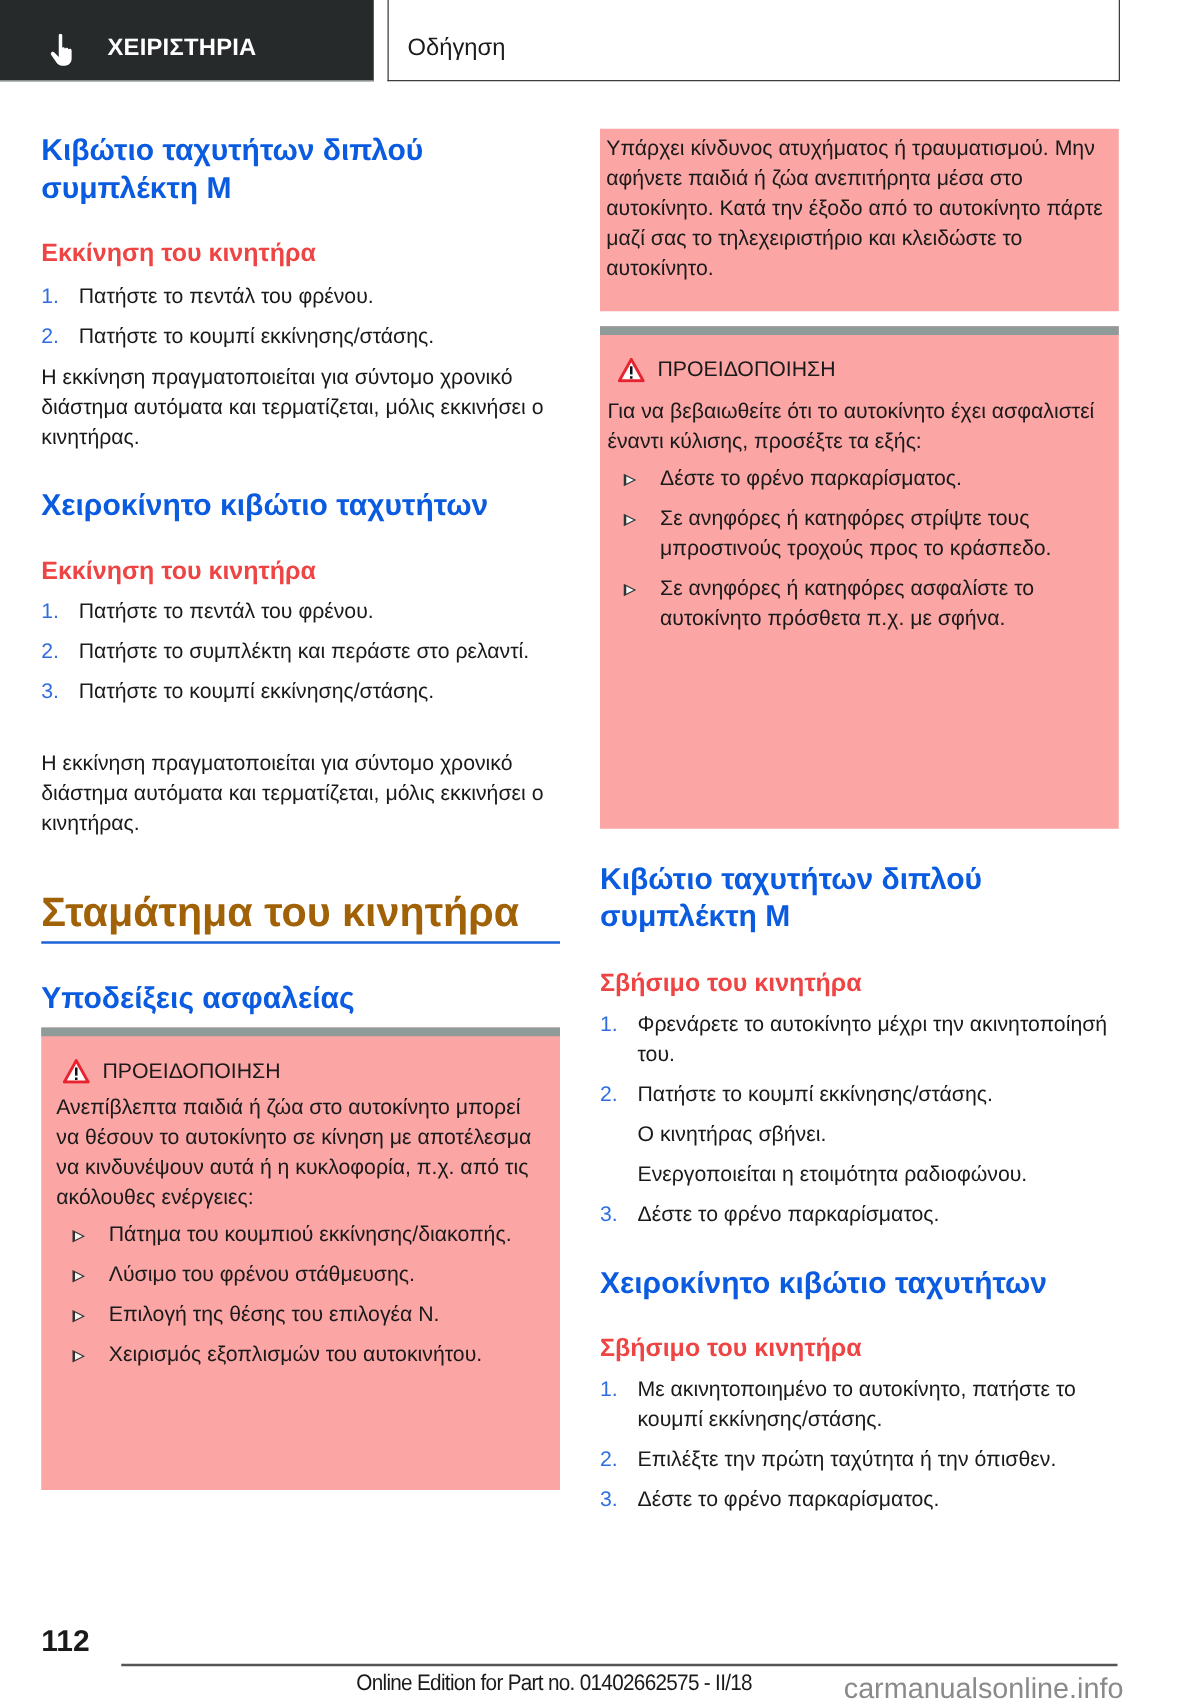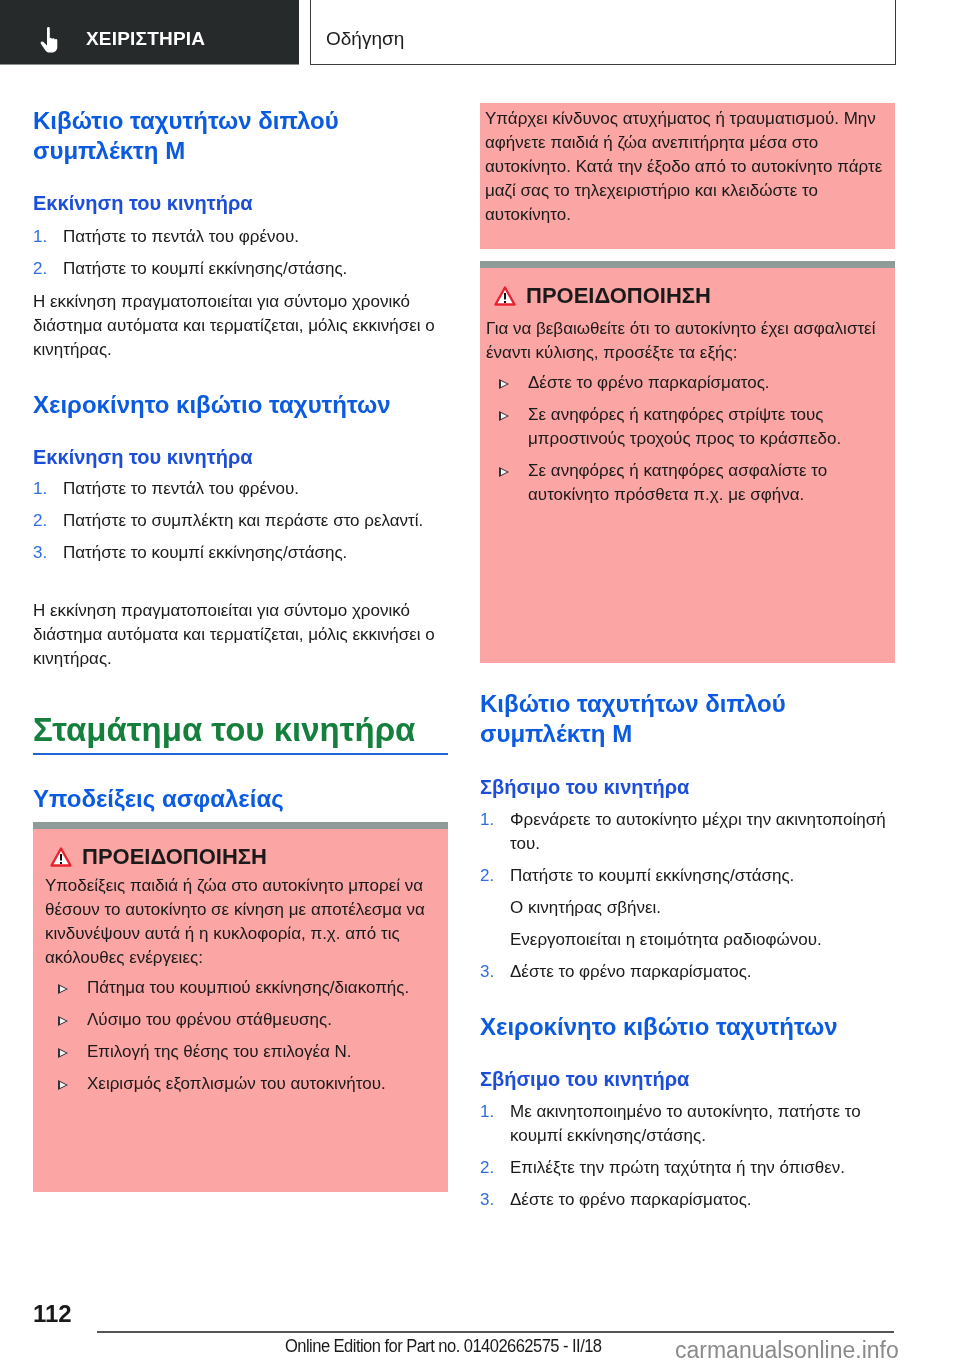--- a/index.html
+++ b/index.html
@@ -12,33 +12,33 @@
   .hdr-dark-title { position: absolute; left: 86px; top: 28px; color: #ffffff; font-weight: bold; font-size: 19px; letter-spacing: 0.2px; }
   .hdr-box { position: absolute; left: 310px; top: -2px; width: 586px; height: 67px; border: 1.5px solid #3a3d3e; border-top: none; background: #fff; }
   .hdr-box-title { position: absolute; left: 15px; top: 30px; font-size: 19px; color: #1c1c1c; }
 
   
   .col { position: absolute; top: 0; }
   .col-left { left: 33px; width: 415px; }
   .col-right { left: 480px; width: 415px; }
 
   .h1 { color: #0a5be0; font-weight: bold; font-size: 24px; line-height: 30px; }
-  .h1-big { color: #15803d; font-weight: bold; font-size: 33px; line-height: 40px; }
-  .h2 { color: #1d4ed8; font-weight: bold; font-size: 20px; line-height: 26px; }
+  .h1-big { color: #a16207; font-weight: bold; font-size: 33px; line-height: 40px; }
+  .h2 { color: #ef4444; font-weight: bold; font-size: 20px; line-height: 26px; }
   .rule-blue { height: 2px; background: #1f63d8; }
 
   .p { font-size: 17px; line-height: 24px; color: #1a1a1a; }
   .ol { list-style: none; }
   .ol li { position: relative; padding-left: 30px; font-size: 17px; line-height: 24px; margin-bottom: 8px; }
   .ol li .num { position: absolute; left: 0; top: 0; color: #2f6ee0; }
 
   .warn-box { background: #fca5a5; }
   .warn-bar { height: 7px; background: #8e9b99; }
   .warn-inner { padding: 15px 10px 8px 12px; }
-  .warn-head { display: flex; align-items: center; gap: 10px; font-weight: bold; font-size: 22px; height: 26px; margin-left: 5px; }
+  .warn-head { display: flex; align-items: center; gap: 10px; font-weight: normal; font-size: 17px; height: 26px; margin-left: 5px; }
   .warn-icon { width: 22px; height: 20px; }
   .ul { list-style: none; margin-top: 6px; }
   .ul li { position: relative; padding-left: 42px; font-size: 17px; line-height: 24px; margin-bottom: 8px; }
   .ul li .tri { position: absolute; left: 13px; top: 8px; width: 0; height: 0; border-left: 10px solid #333; border-top: 5.5px solid transparent; border-bottom: 5.5px solid transparent; }
   .ul li .tri::after { content: ""; position: absolute; left: -8.5px; top: -3.5px; border-left: 6.5px solid #f4f4f3; border-top: 3.5px solid transparent; border-bottom: 3.5px solid transparent; }
 
   .abs { position: absolute; }
 
   
   .page-num { position: absolute; left: 33px; top: 1300px; font-weight: bold; font-size: 24px; color: #1a1a1a; }
@@ -85,21 +85,21 @@
     <div class="warn-bar"></div>
     <div class="warn-inner">
       <div class="warn-head">
         <svg class="warn-icon" viewBox="0 0 22 20">
           <path d="M11 1.5L20.5 18.5H1.5Z" fill="#fff" stroke="#e8232f" stroke-width="2.4" stroke-linejoin="round"></path>
           <rect x="10" y="7" width="2" height="6.5" fill="#111"></rect>
           <rect x="10" y="15" width="2" height="2" fill="#111"></rect>
         </svg>
         <span>ΠΡΟΕΙΔΟΠΟΙΗΣΗ</span>
       </div>
-      <p class="p" style="margin-top:4px;">Υποδείξεις παιδιά ή ζώα στο αυτοκίνητο μπορεί να θέσουν το αυτοκίνητο σε κίνηση με αποτέλεσμα να κινδυνέψουν αυτά ή η κυκλοφορία, π.χ. από τις ακόλουθες ενέργειες:</p>
+      <p class="p" style="margin-top:4px;">Ανεπίβλεπτα παιδιά ή ζώα στο αυτοκίνητο μπορεί να θέσουν το αυτοκίνητο σε κίνηση με αποτέλεσμα να κινδυνέψουν αυτά ή η κυκλοφορία, π.χ. από τις ακόλουθες ενέργειες:</p>
       <ul class="ul">
         <li><span class="tri"></span><span>Πάτημα του κουμπιού εκκίνησης/διακοπής.</span></li>
         <li><span class="tri"></span><span>Λύσιμο του φρένου στάθμευσης.</span></li>
         <li><span class="tri"></span><span>Επιλογή της θέσης του επιλογέα N.</span></li>
         <li><span class="tri"></span><span>Χειρισμός εξοπλισμών του αυτοκινήτου.</span></li>
       </ul>
     </div>
   </div>
 </div>
 

